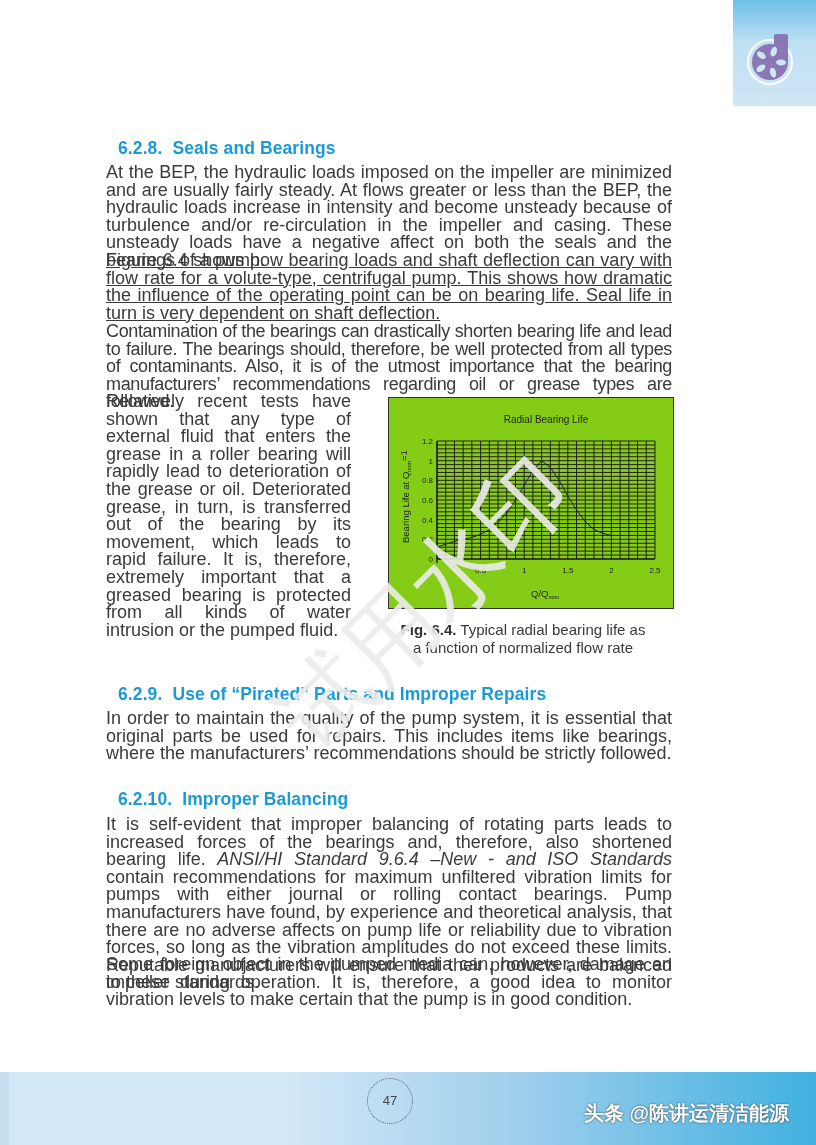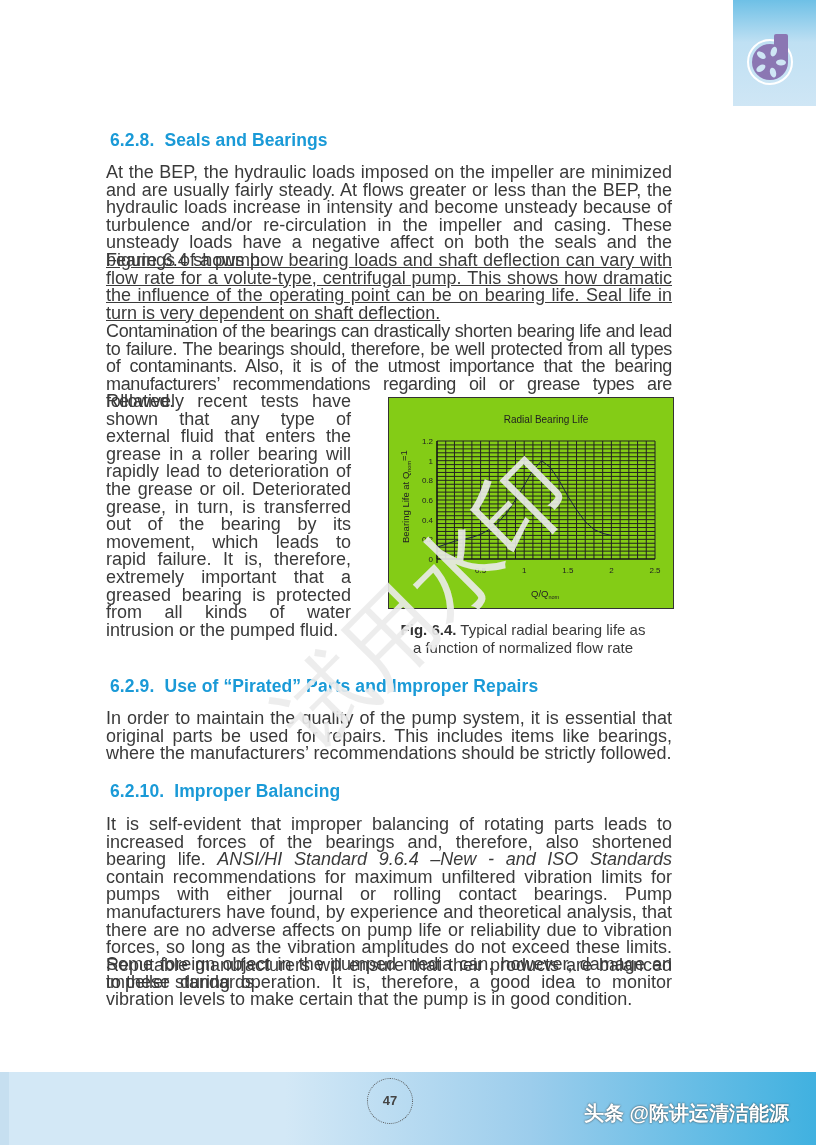--- a/index.html
+++ b/index.html
@@ -1,34 +1,34 @@
 <!DOCTYPE html>
 <html><head>
 <meta charset="utf-8">
 <style>
   html, body { margin:0; padding:0; }
   body { width:816px; height:1145px; position:relative; background:#ffffff; overflow:hidden;
          font-family:"Liberation Sans", sans-serif; color:#3a3a3a; }
   .corner { position:absolute; left:733px; top:0; width:83px; height:106px;
             background:linear-gradient(180deg,#6ec0e6 0%,#bfe0f3 40%,#cfe6f5 100%); }
   .corner svg { position:absolute; left:12px; top:32px; }
-  h2 { position:absolute; left:106px; margin:4px; font-size:17.5px; font-weight:bold; color:#1a9ad7;
+  h2 { position:absolute; left:106px; margin:12px; font-size:17.5px; font-weight:bold; color:#1a9ad7;
        font-family:"Liberation Sans", sans-serif; letter-spacing:0.1px; white-space:nowrap; }
   h2 .num { margin-right:10px; }
   p.body { position:absolute; left:106px; width:566px; margin:0; font-size:18px; line-height:17.6px;
            text-align:justify; color:#3a3a3a; }
   p.narrow { width:245px; }
   .fig { position:absolute; left:388px; top:397px; width:284px; height:210px; border:1px solid #333; background:#84cc16; }
   .caption { position:absolute; left:395px; top:621px; width:256px; text-align:center; font-size:15px; line-height:18px; color:#3a3a3a; }
   .caption b { color:#333; }
   .footer { position:absolute; left:0; top:1072px; width:816px; height:73px;
             background:linear-gradient(90deg,#d3e8f6 0%,#d3e8f6 35%,#9ccdec 65%,#40b1e0 100%); }
   .footer .edge { position:absolute; left:0; top:0; width:9px; height:73px; background:#c6dff0; }
   .pagenum { position:absolute; left:367px; top:1078px; width:44px; height:44px; border-radius:50%;
-             border:1.5px dotted #555; text-align:center; line-height:44px; font-weight:bold; font-size:13px; color:#444; }
+             border:1.5px dotted #555; text-align:center; line-height:44px; font-weight:normal; font-size:13px; color:#444; }
   .wm { position:absolute; left:584px; top:1100px; font-size:20px; color:#ffffff; font-weight:bold;
         text-shadow:0 0 2px #333; white-space:nowrap; }
   .stamp { position:absolute; left:230px; top:470px; font-size:92px; color:rgba(235,235,235,0.9);
            transform:rotate(-45deg); transform-origin:left top; white-space:nowrap; pointer-events:none;
            font-family:"DejaVu Sans", sans-serif; }
   .stamp { left:250px; top:690px; }
   .chart-text { font-family:"Liberation Sans", sans-serif; fill:#222; }
 </style>
 </head>
 <body>

